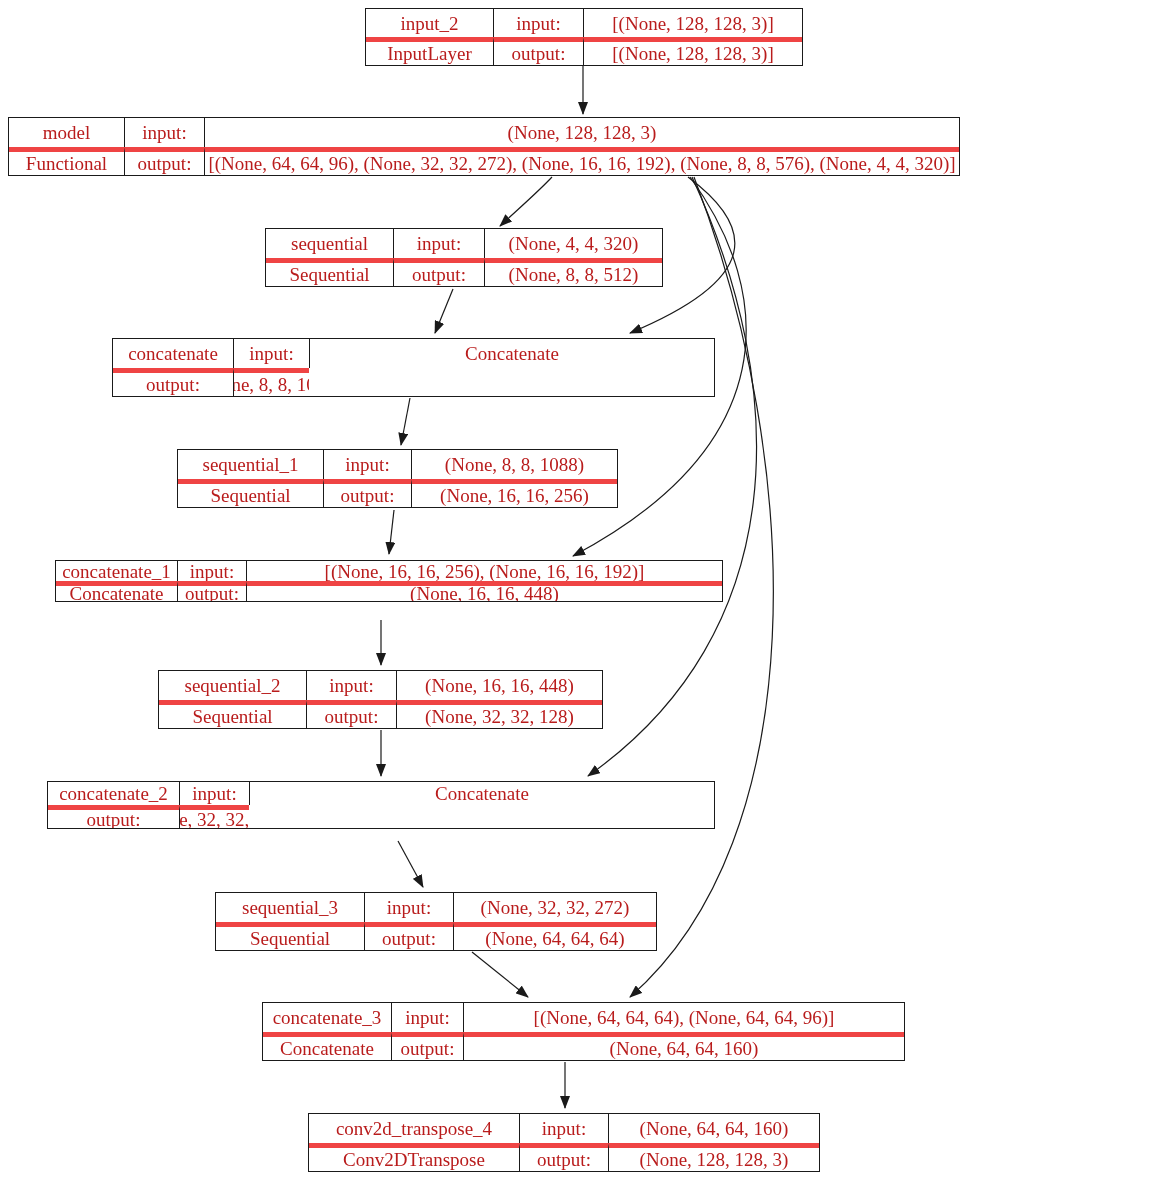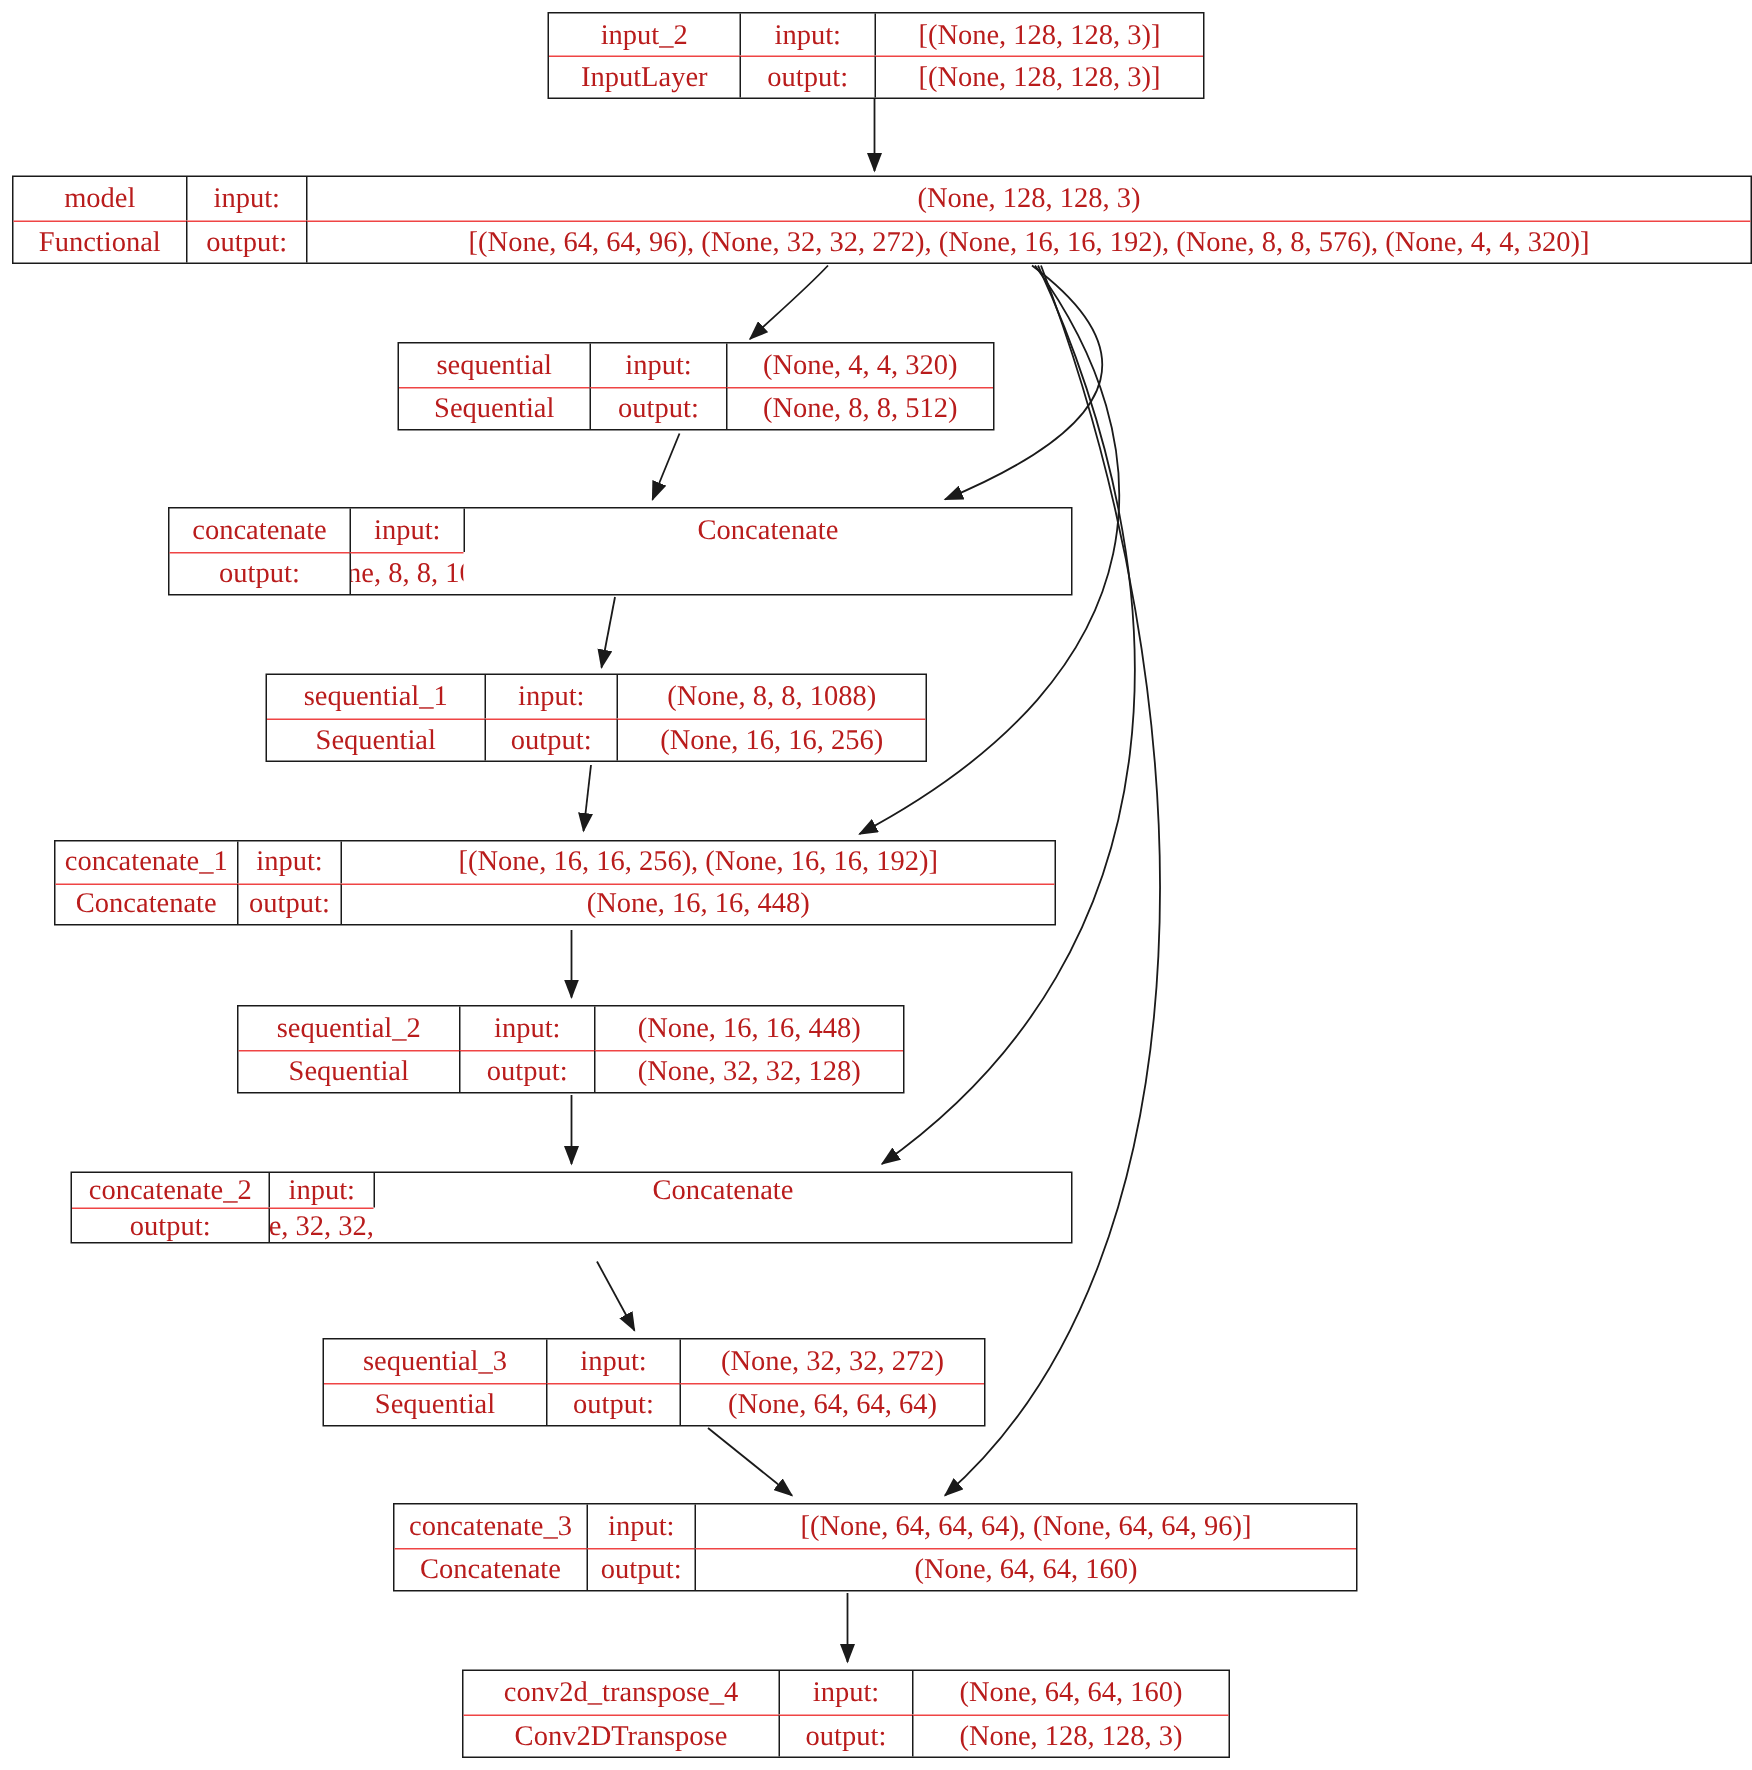--- a/index.html
+++ b/index.html
@@ -39,21 +39,21 @@
     justify-content:center;
     padding:0 7px;
     white-space:nowrap;
     overflow:hidden;
   }
   .cell:nth-child(2),.cell:nth-child(3),
   .cell:nth-child(5),.cell:nth-child(6){
     border-left:1px solid #1a1a1a;
   }
   .cell:nth-child(n+4){
-    border-top:1px solid #ef4444;
+    border-top:5px solid #ef4444;
   }
 </style>
 </head>
 <body>
 
 <div class="canvas">
 
   <svg class="edges" viewBox="0 0 1168 1180" xmlns="http://www.w3.org/2000/svg">
     <defs>
       <marker id="arrow" orient="auto" markerUnits="userSpaceOnUse" markerWidth="13" markerHeight="10" refX="12" refY="5">
@@ -78,21 +78,21 @@
 
   <div class="node" style="left:365px;top:8px;width:438px;height:58px;grid-template-columns:127px 90px 1fr;">
     <div class="cell">input_2</div>
     <div class="cell">input:</div>
     <div class="cell">[(None, 128, 128, 3)]</div>
     <div class="cell">InputLayer</div>
     <div class="cell">output:</div>
     <div class="cell">[(None, 128, 128, 3)]</div>
   </div>
 
-  <div class="node" style="left:8px;top:117px;width:1160px;height:59px;grid-template-columns:115px 80px 1fr;">
+  <div class="node" style="left:8px;top:117px;width:952px;height:59px;grid-template-columns:115px 80px 1fr;">
     <div class="cell">model</div>
     <div class="cell">input:</div>
     <div class="cell">(None, 128, 128, 3)</div>
     <div class="cell">Functional</div>
     <div class="cell">output:</div>
     <div class="cell">[(None, 64, 64, 96), (None, 32, 32, 272), (None, 16, 16, 192), (None, 8, 8, 576), (None, 4, 4, 320)]</div>
   </div>
 
   <div class="node" style="left:265px;top:228px;width:398px;height:59px;grid-template-columns:127px 91px 1fr;">
     <div class="cell">sequential</div>
@@ -113,21 +113,21 @@
 
   <div class="node" style="left:177px;top:449px;width:441px;height:59px;grid-template-columns:145px 88px 1fr;">
     <div class="cell">sequential_1</div>
     <div class="cell">input:</div>
     <div class="cell">(None, 8, 8, 1088)</div>
     <div class="cell">Sequential</div>
     <div class="cell">output:</div>
     <div class="cell">(None, 16, 16, 256)</div>
   </div>
 
-  <div class="node" style="left:36px;top:560px;width:668px;height:57px;grid-template-columns:121px 69px 1fr;">
+  <div class="node" style="left:55px;top:560px;width:668px;height:42px;grid-template-columns:121px 69px 1fr;">
     <div class="cell">concatenate_1</div>
     <div class="cell">input:</div>
     <div class="cell">[(None, 16, 16, 256), (None, 16, 16, 192)]</div>
     <div class="cell">Concatenate</div>
     <div class="cell">output:</div>
     <div class="cell">(None, 16, 16, 448)</div>
   </div>
 
   <div class="node" style="left:158px;top:670px;width:445px;height:59px;grid-template-columns:147px 90px 1fr;">
     <div class="cell">sequential_2</div>

